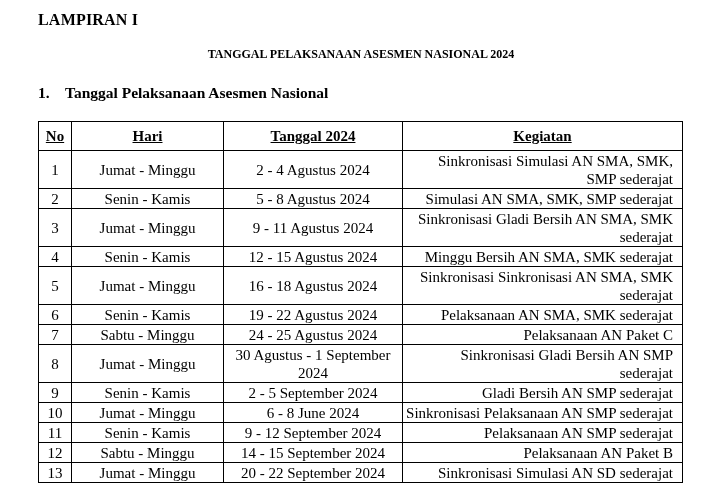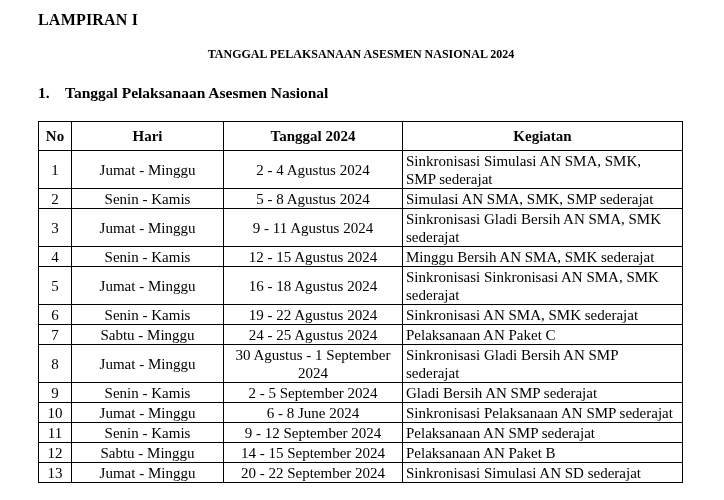--- a/index.html
+++ b/index.html
@@ -53,28 +53,29 @@
     font-size: 15px;
     line-height: 18px;
     vertical-align: middle;
     padding: 0.5px 2px;
     overflow: hidden;
   }
   .schedule th {
     font-weight: bold;
     text-align: center;
     padding: 5px 2px;
+    text-decoration: underline;
   }
   .col-no       { width: 33px; }
   .col-hari     { width: 152px; }
   .col-tanggal  { width: 179px; }
   .col-kegiatan { width: 280px; }
   td.cell-no, td.cell-hari, td.cell-tanggal { text-align: center; }
   td.cell-kegiatan {
-    text-align: left;
+    text-align: right;
     padding-left: 3px;
     padding-right: 9px;
   }
 </style>
 </head>
 <body>
 
 <div class="page">
 
   <div class="lampiran">LAMPIRAN I</div>
@@ -129,21 +130,21 @@
         <tr>
           <td class="cell-no">5</td>
           <td class="cell-hari">Jumat - Minggu</td>
           <td class="cell-tanggal">16 - 18 Agustus 2024</td>
           <td class="cell-kegiatan">Sinkronisasi Sinkronisasi AN SMA, SMK sederajat</td>
         </tr>
         <tr>
           <td class="cell-no">6</td>
           <td class="cell-hari">Senin - Kamis</td>
           <td class="cell-tanggal">19 - 22 Agustus 2024</td>
-          <td class="cell-kegiatan">Sinkronisasi AN SMA, SMK sederajat</td>
+          <td class="cell-kegiatan">Pelaksanaan AN SMA, SMK sederajat</td>
         </tr>
         <tr>
           <td class="cell-no">7</td>
           <td class="cell-hari">Sabtu - Minggu</td>
           <td class="cell-tanggal">24 - 25 Agustus 2024</td>
           <td class="cell-kegiatan">Pelaksanaan AN Paket C</td>
         </tr>
         <tr>
           <td class="cell-no">8</td>
           <td class="cell-hari">Jumat - Minggu</td>

